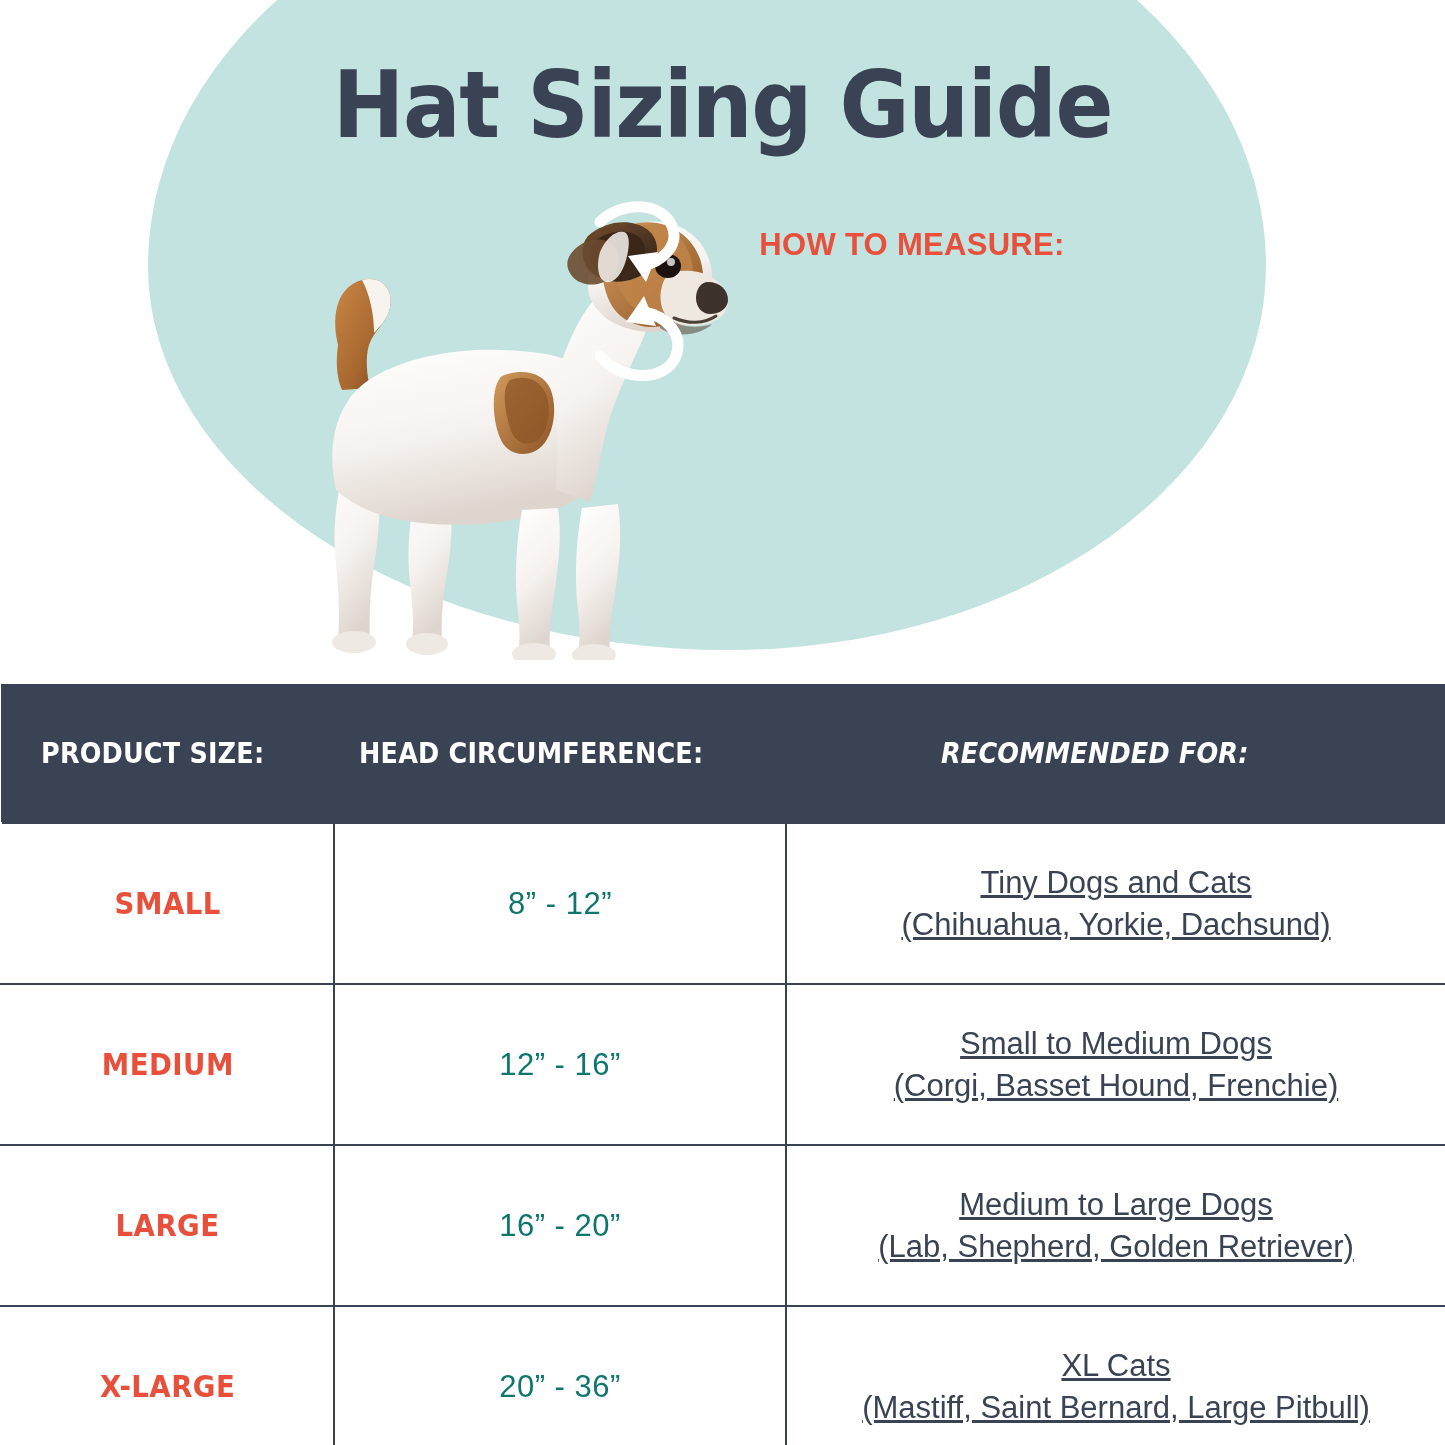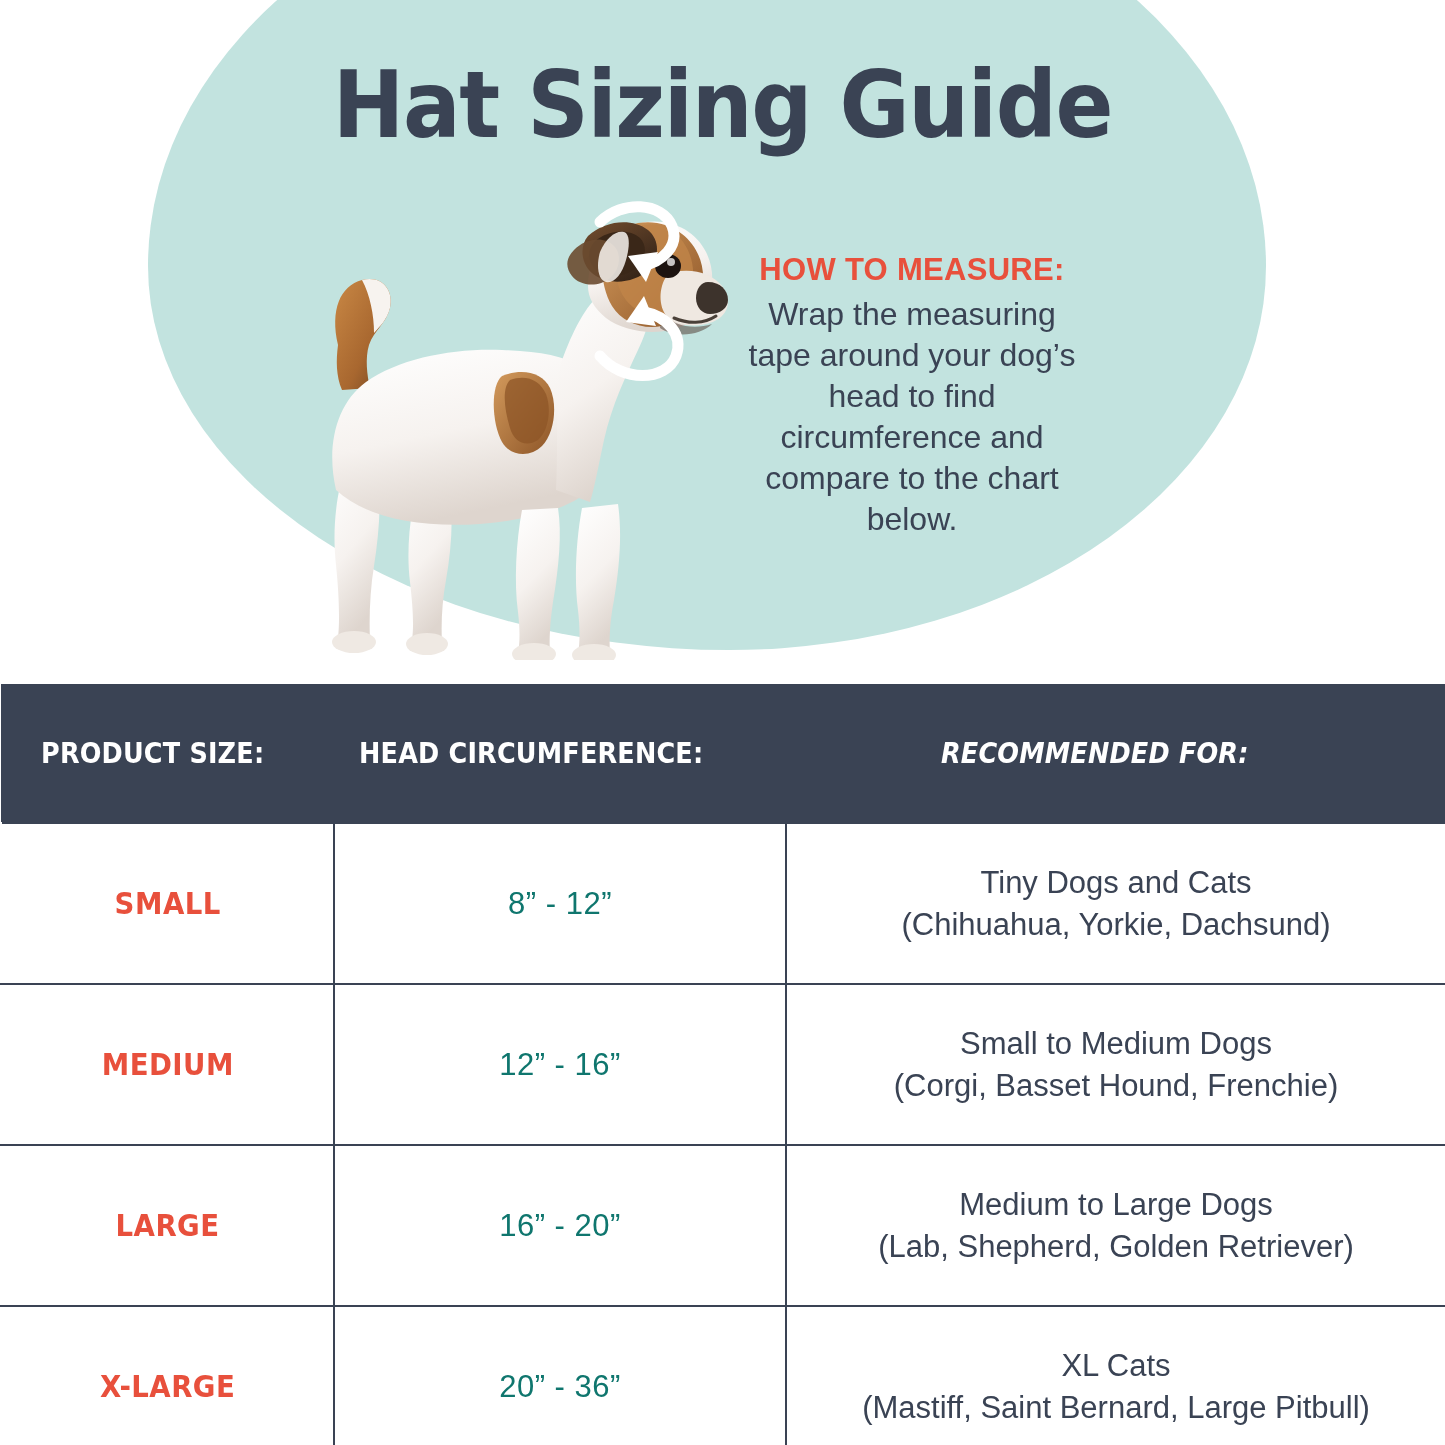--- a/index.html
+++ b/index.html
@@ -45,21 +45,21 @@
     letter-spacing: -1.5px;
     color: #3a4354;
     transform: scaleX(0.93);
     white-space: nowrap;
   }
 
   
   #measure-block {
     position: absolute;
     left: 742px;
-    top: 252px;
+    top: 227px;
     width: 340px;
     text-align: center;
   }
   #measure-heading {
     font-family: "Liberation Sans", sans-serif;
     font-weight: 700;
     font-size: 31px;
     letter-spacing: 0.3px;
     color: #e8503c;
     margin-bottom: 6px;
@@ -116,21 +116,21 @@
 
   #size-table tbody td {
     border: 2px solid #3a4354;
     height: 159px;
     padding: 0 10px;
     text-align: center;
     vertical-align: middle;
     color: #3a4354;
   }
   #size-table tbody tr td:first-child { border-left: 2px solid #ffffff; margin-left: 15px; }
-  #size-table tbody tr td:last-child  { border-right: 2px solid #ffffff; }
+  #size-table tbody tr td:last-child  { border-right: 2px solid #ffffff; text-decoration: underline; }
 
   .size-label {
     font-family: "DejaVu Sans", sans-serif;
     font-weight: 700;
     font-size: 30px;
     color: #e8503c;
     letter-spacing: 0.5px;
     display: inline-block;
     transform: scaleX(0.92);
   }
@@ -239,21 +239,20 @@
       </g>
       <g fill="#ffffff">
         <path d="M388,62 L376,92 L358,66 Z"></path>
         <path d="M386,136 L374,106 L356,132 Z"></path>
       </g>
     </svg>
   </div>
 
   <div id="measure-block">
     <div id="measure-heading">HOW TO MEASURE:</div>
-    <div id="measure-body">Wrap the measuring tape around your dog’s head to find circumference and compare to the chart below.</div>
   </div>
 
 </div>
 
 <table id="size-table">
   <colgroup>
     <col class="c1">
       <col class="c2">
       <col class="c3">
   </colgroup>

